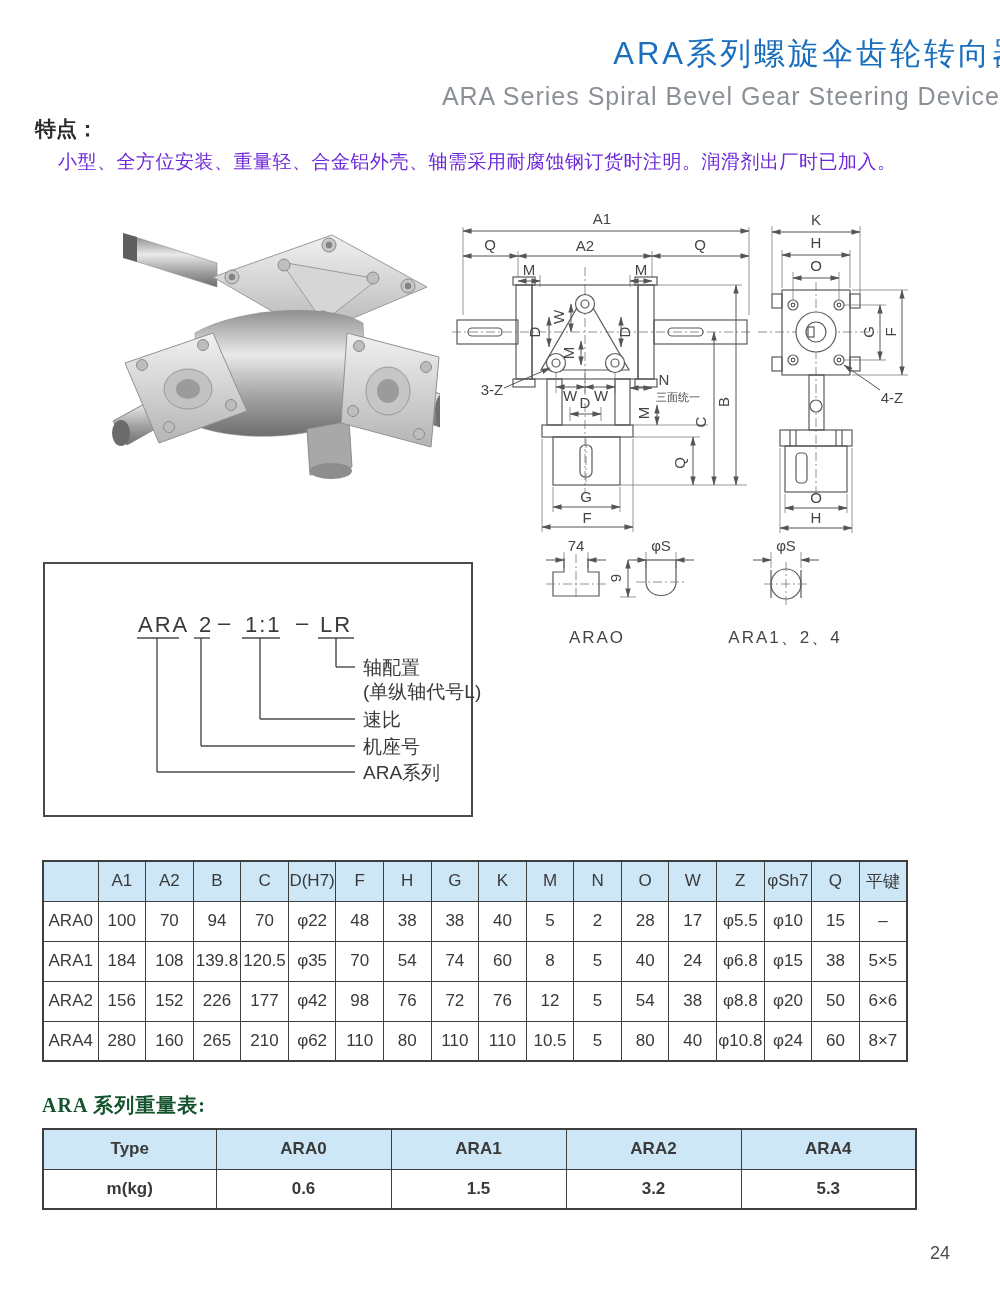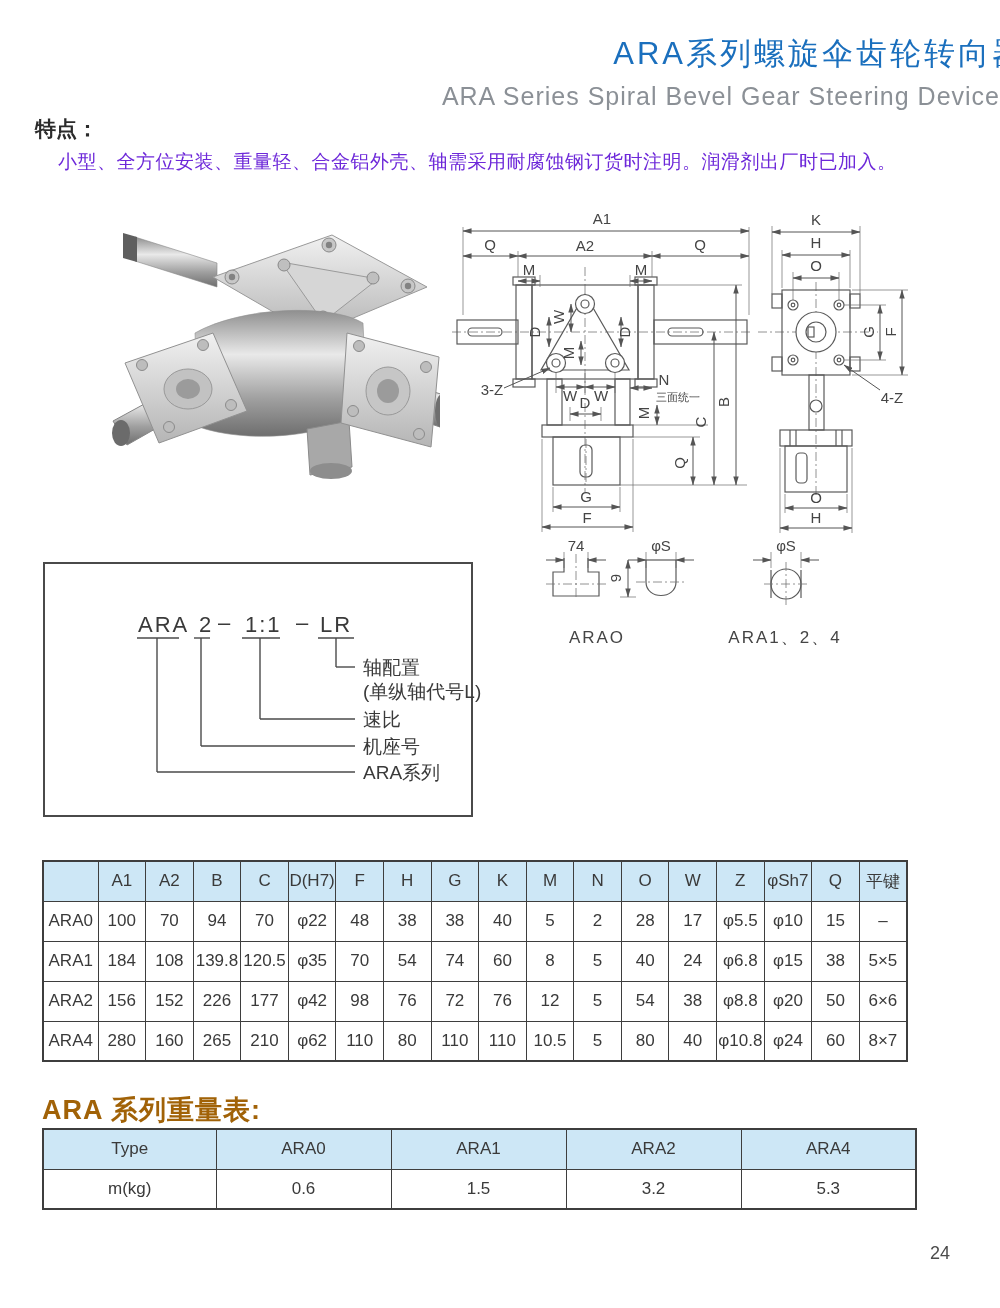--- a/index.html
+++ b/index.html
@@ -20,25 +20,25 @@
   .model-box{top:562px;left:43px;width:430px;height:255px;border:2px solid #4a4a4a;box-sizing:border-box;padding-left:48px;}
   
   table{border-collapse:collapse;table-layout:fixed;color:#3a3a3a;}
   #dim-table{position:absolute;left:42px;top:860px;width:866px;font-size:17px;}
   #dim-table th,#dim-table td{border:1px solid var(--line-dark);text-align:center;padding:0;font-weight:normal;}
   #dim-table{border:2px solid var(--line-dark);}
   #dim-table thead tr{height:40px;}
   #dim-table thead th{background:var(--table-header-bg);}
   #dim-table tbody tr{height:40px;background:#fff;}
   #weight-table{position:absolute;left:42px;top:1128px;width:875px;font-size:17px;}
-  #weight-table th,#weight-table td{border:1px solid var(--line-dark);text-align:center;padding:0;font-weight:normal;}
+  #weight-table th,#weight-table td{border:1px solid var(--line-dark);text-align:center;padding:0;font-weight:bold;}
   #weight-table{border:2px solid var(--line-dark);}
   #weight-table tr{height:40px;}
   #weight-table thead th{background:var(--table-header-bg);}
-  .weight-heading{top:1092px;left:42px;font-size:27px;font-weight:bold;color:#a16207;letter-spacing:1px;}
+  .weight-heading{top:1092px;left:42px;font-size:20px;font-weight:bold;color:#14532d;letter-spacing:1px;font-family:Liberation Serif, serif;}
   .page-num{top:1243px;left:930px;font-size:18px;color:#4c4c4c;}
   
   svg text{font-family:"Liberation Sans","DejaVu Sans",sans-serif;fill:#454545;}
   .lbl{text-anchor:middle;font-size:15px;}
   .t11{font-size:11px;}
   .t17{font-size:17px;letter-spacing:2px;}
   .code-t{font-size:22px;letter-spacing:2px;fill:#3a3a3a;}
   .cn-t{font-size:19px;fill:#3a3a3a;}
   .ln{stroke:#5a5a5a;stroke-width:1.2;fill:none;}
   .lnw{stroke:#5a5a5a;stroke-width:1.2;fill:#fff;}

